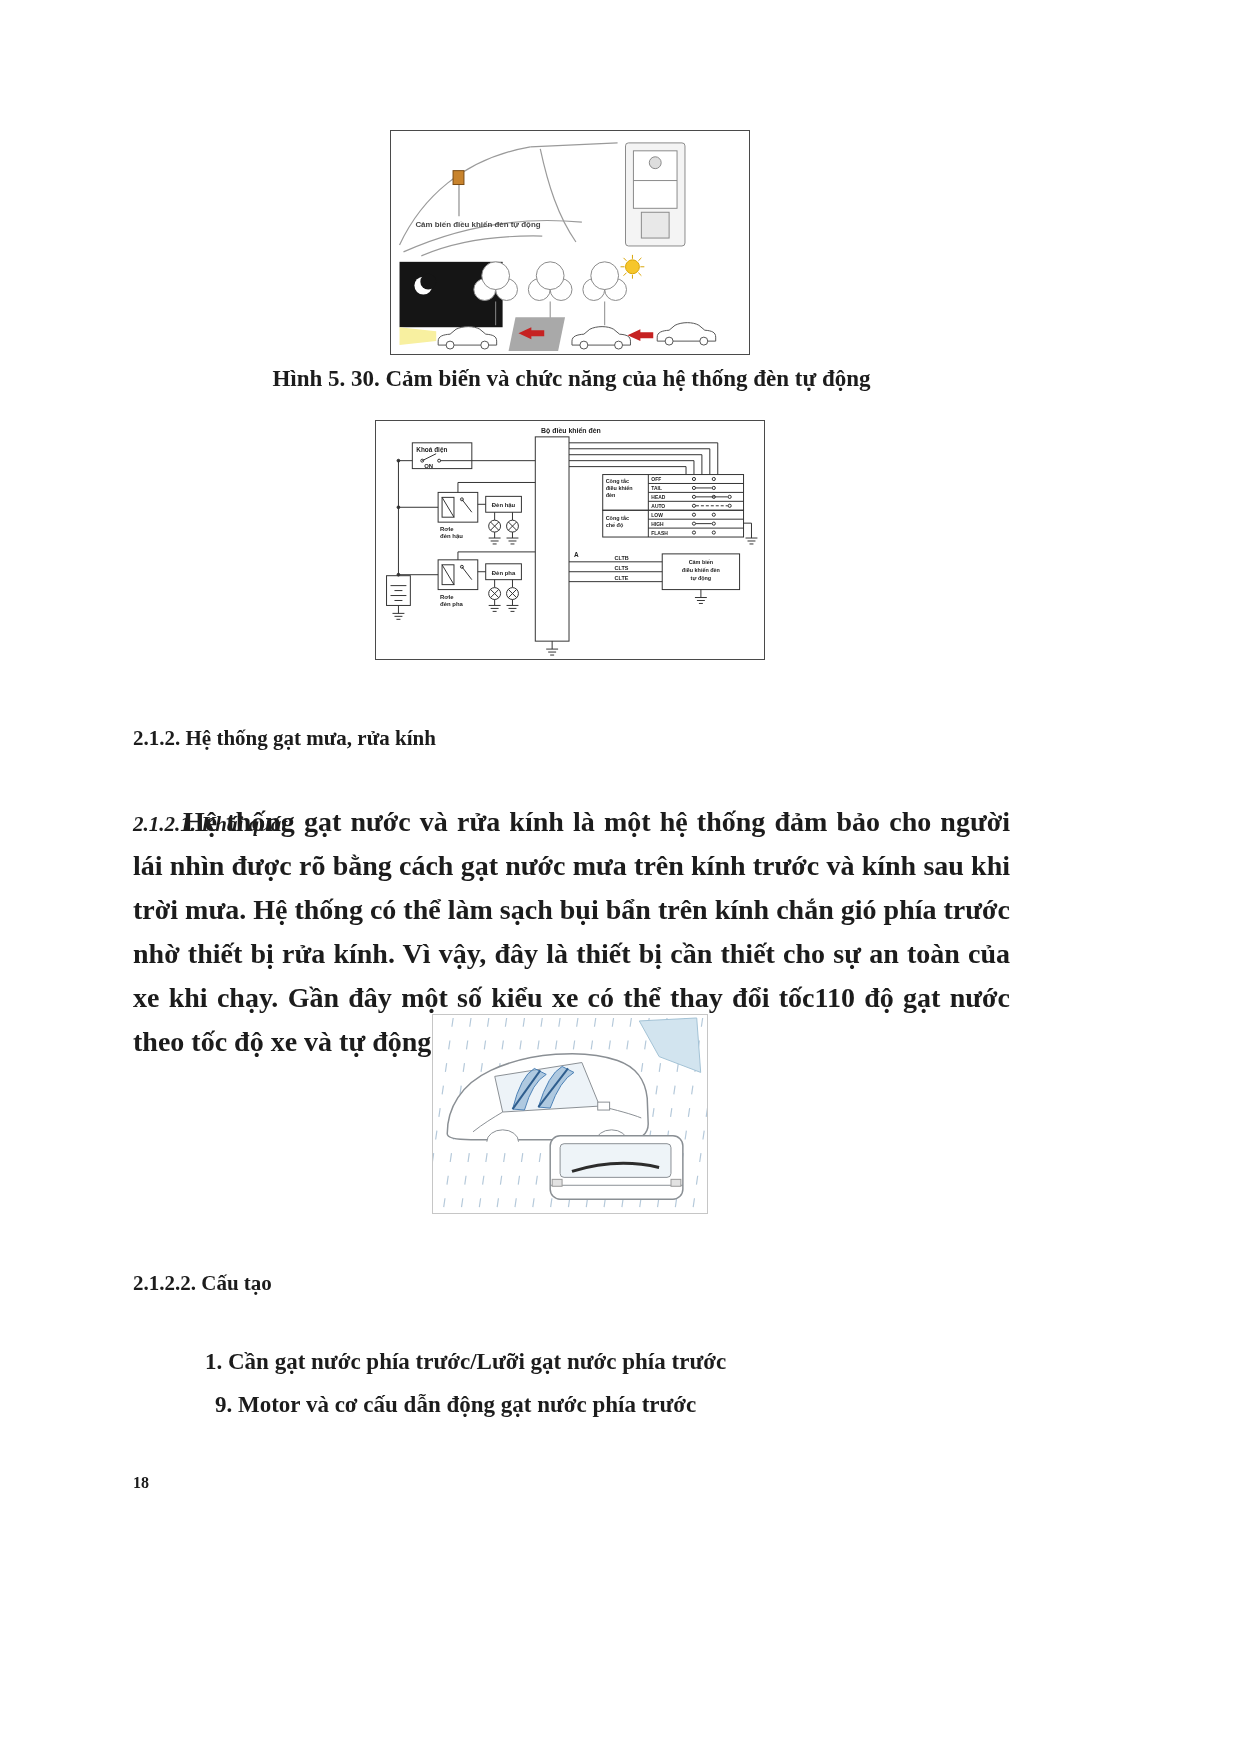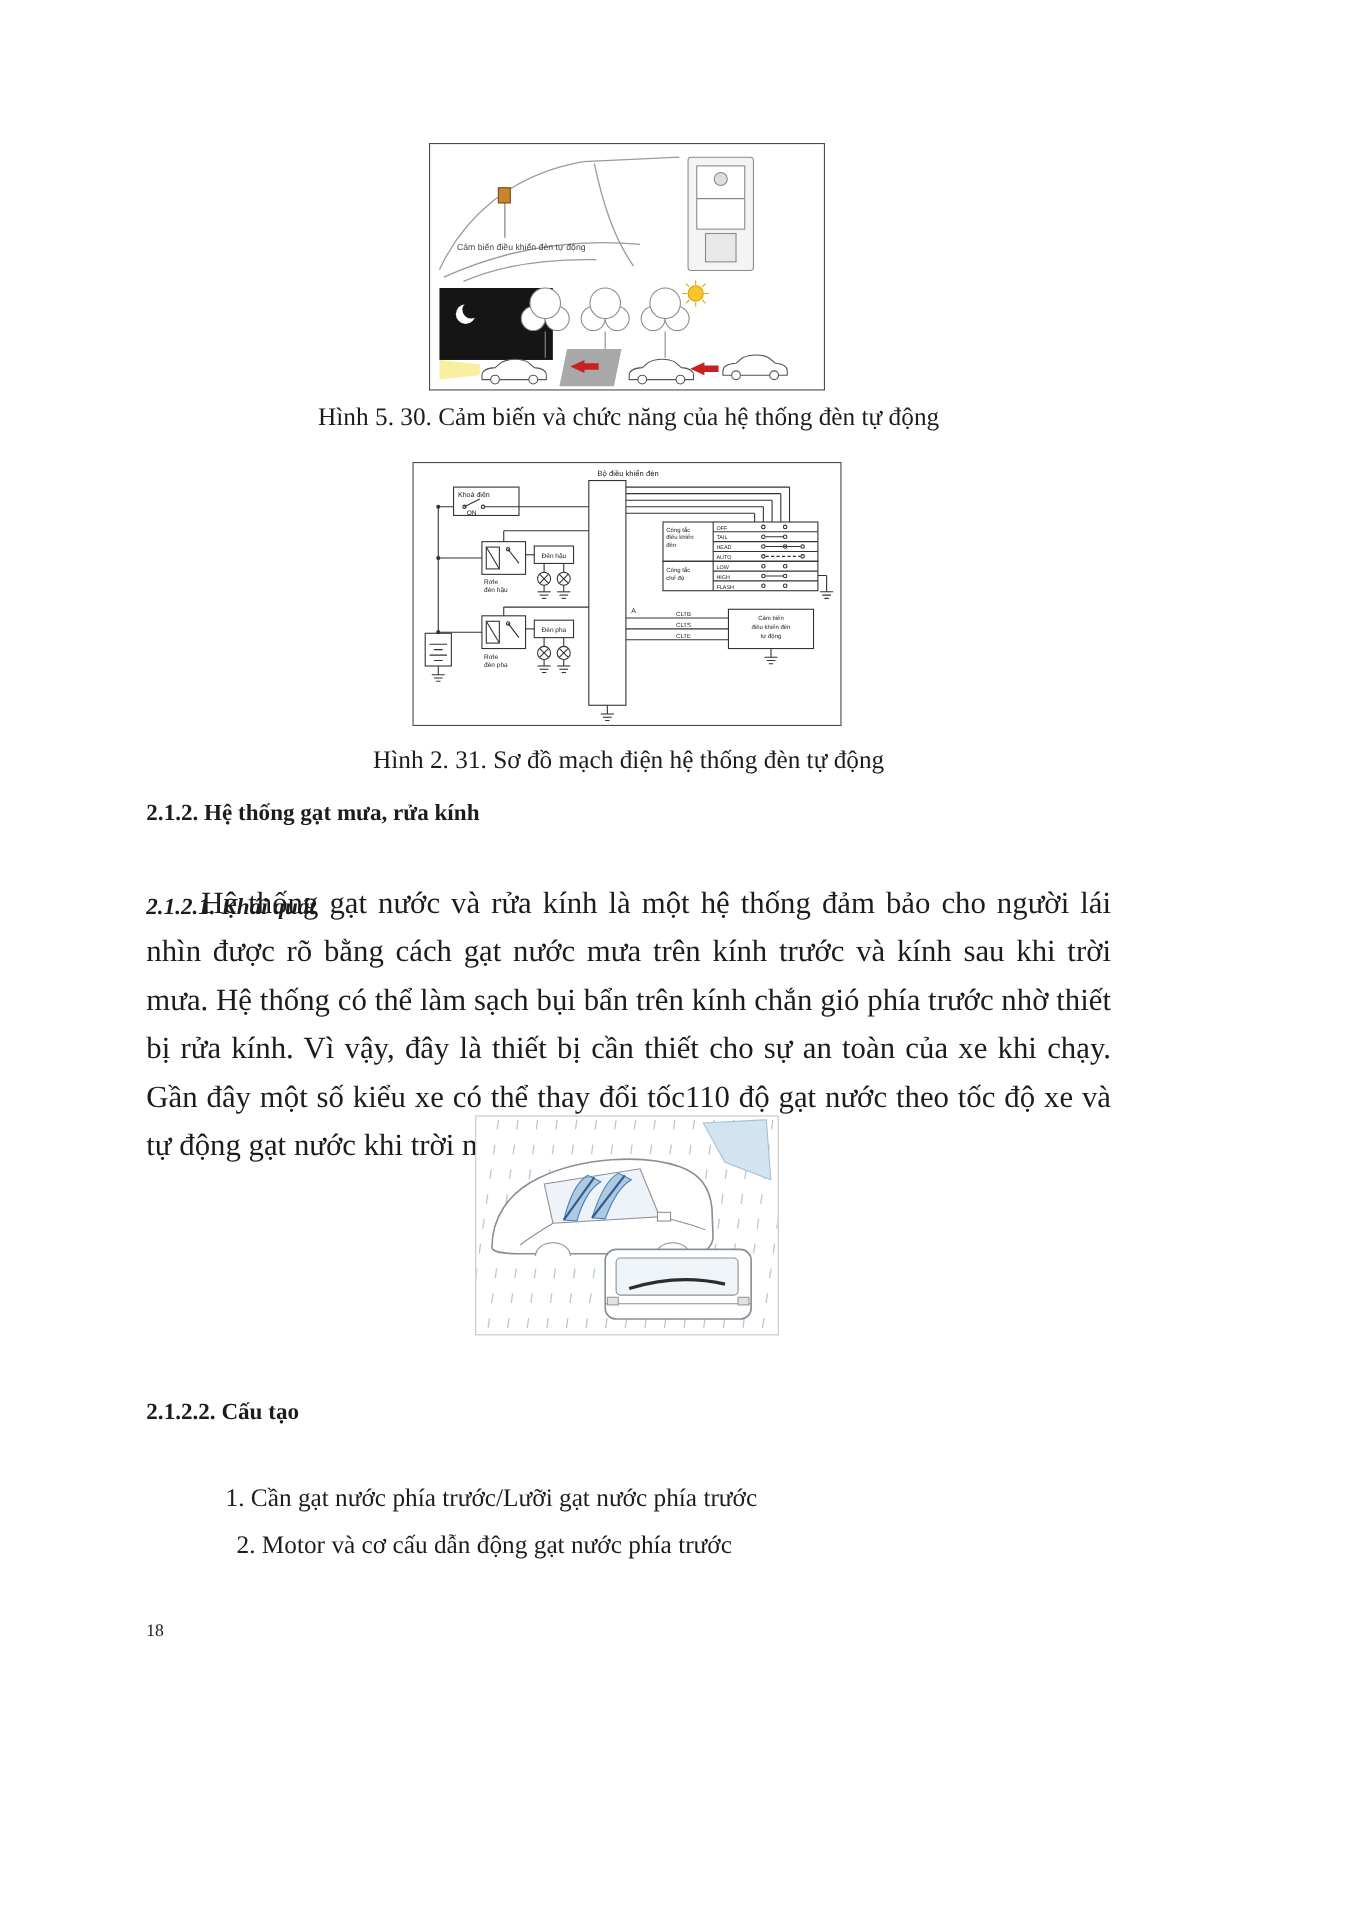--- a/index.html
+++ b/index.html
@@ -2,21 +2,21 @@
 <html><head>
 <meta charset="utf-8">
 <style>
   * { margin:0; padding:0; box-sizing:border-box; }
   html,body { background:#ffffff; }
   .page {
     position:relative; width:1240px; height:1754px; background:#fff;
     font-family:"Liberation Serif","DejaVu Serif",serif; color:#1c1c1c;
     overflow:hidden; margin:0 auto;
   }
-  .abs { position:absolute; }
+  .abs { position:absolute;font-weight:bold; }
   .caption { left:133px; width:877px; text-align:center; font-size:23px; }
   .heading { left:133px; font-size:21px; font-weight:bold; }
   .body-par { left:133px; width:877px; font-size:28px; line-height:44px;
               text-align:justify; text-indent:50px; }
   .plain { font-size:23px; }
   .figbox { background:#fff; }
   .figbox svg { display:block; width:100%; height:100%; }
 
   .fig30 { left:390px; top:130px; width:360px; height:225px; border:1px solid #4a4a4a; }
   .cap30 { top:366px; }
@@ -277,21 +277,20 @@
         <text x="327" y="152" font-size="5.5" text-anchor="middle">điều khiển đèn</text>
         <text x="327" y="160" font-size="5.5" text-anchor="middle">tự động</text>
         <text x="240" y="140" font-size="5.5">CLTB</text>
         <text x="240" y="150" font-size="5.5">CLTS</text>
         <text x="240" y="160" font-size="5.5">CLTE</text>
         <text x="199" y="137" font-size="6.5">A</text>
       </g>
     </svg>
   </figure>
 
-  <div class="abs caption cap31">Hình 2. 31. Sơ đồ mạch điện hệ thống đèn tự động</div>
 
   <div class="abs heading h212">2.1.2. Hệ thống gạt mưa, rửa kính</div>
   <div class="abs heading h2121">2.1.2.1. Khái quát</div>
   <p class="abs body-par para1">Hệ thống gạt nước và rửa kính là một hệ thống đảm bảo cho người lái nhìn được rõ bằng cách gạt nước mưa trên kính trước và kính sau khi trời mưa. Hệ thống có thể làm sạch bụi bẩn trên kính chắn gió phía trước nhờ thiết bị rửa kính. Vì vậy, đây là thiết bị cần thiết cho sự an toàn của xe khi chạy. Gần đây một số kiểu xe có thể thay đổi tốc110 độ gạt nước theo tốc độ xe và tự động gạt nước khi trời mưa.</p>
 
   <figure class="abs figbox fig32">
     <svg viewBox="0 0 276 200" aria-hidden="true">
       <g stroke="#b5c9da" stroke-width="1.2" stroke-dasharray="9 14">
         <line x1="20" y1="3" x2="-8" y2="197"></line>
           <line x1="38" y1="3" x2="10" y2="197"></line>
@@ -335,17 +334,17 @@
         <line x1="118" y1="172" x2="252" y2="172" stroke="#8a8f94"></line>
         <rect x="120" y="166" width="10" height="7" fill="#e2e2e2" stroke="#999"></rect>
         <rect x="240" y="166" width="10" height="7" fill="#e2e2e2" stroke="#999"></rect>
       </g>
     </svg>
   </figure>
 
 
   <div class="abs heading h2122">2.1.2.2. Cấu tạo</div>
   <div class="abs plain li1">1. Cần gạt nước phía trước/Lưỡi gạt nước phía trước</div>
-  <div class="abs plain li2">2. Motor và cơ cấu dẫn động gạt nước phía trước</div>
+  <div class="abs plain li2">9. Motor và cơ cấu dẫn động gạt nước phía trước</div>
 
   <div class="abs pageno">18</div>
 
 </div>
 
 </body></html>

